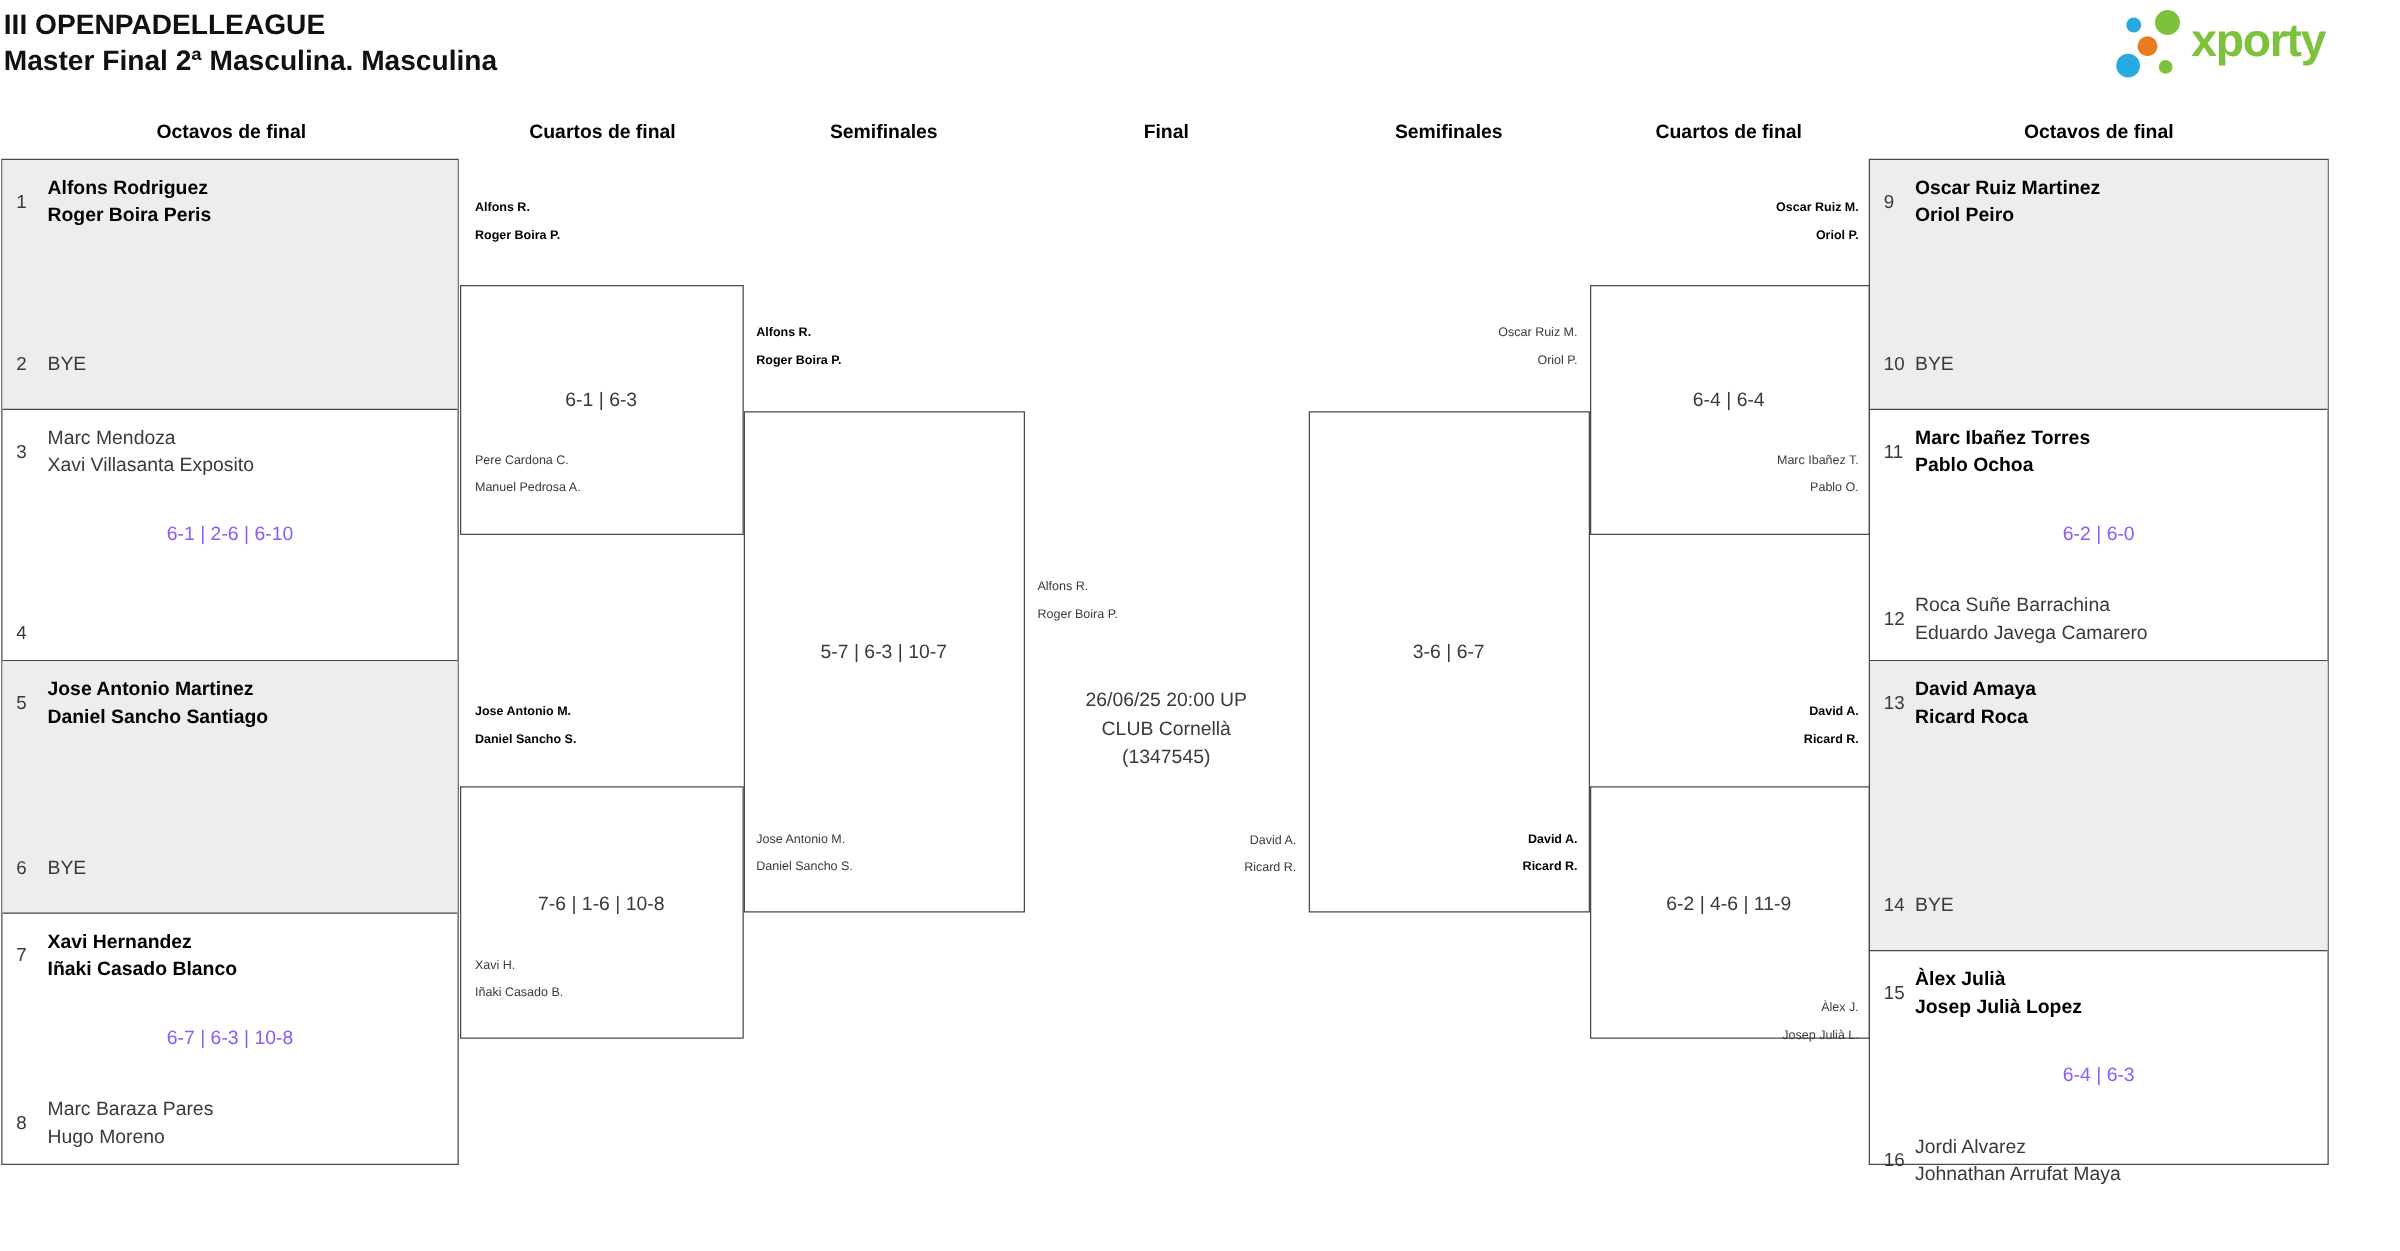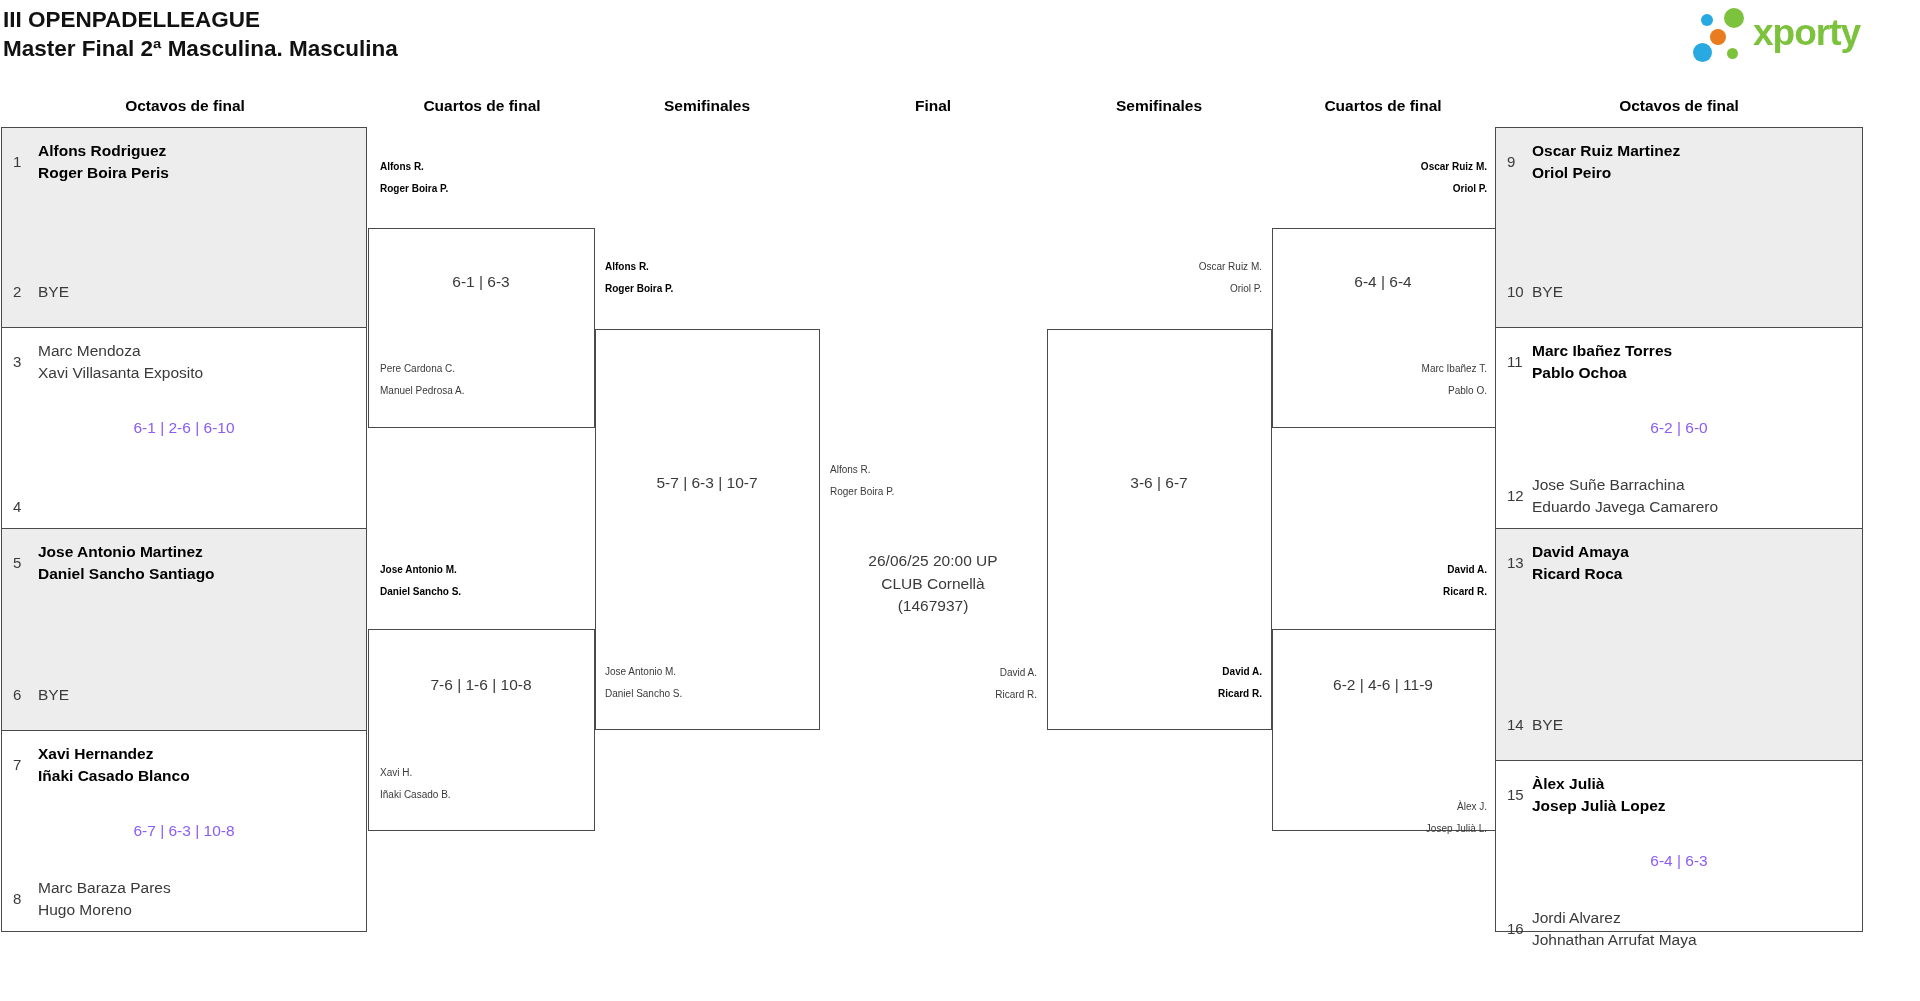--- a/index.html
+++ b/index.html
@@ -29,21 +29,21 @@
   .bye-row{margin-bottom:14px;}
   .oscore{position:absolute;left:50%;top:50%;transform:translate(-50%,-50%);font-size:15.5px;color:#8b5cf6;white-space:nowrap;}
 
   
   .box{position:absolute;border:1px solid #4a4a4a;box-sizing:border-box;background:transparent;}
 
   
   .tm{position:absolute;font-size:10px;line-height:22px;color:#3a3a3a;white-space:nowrap;}
   .tm.bold{font-weight:700;color:#000;}
   .tm.ra{text-align:right;width:210px;}
-  .score{position:absolute;transform:translate(-50%,-50%);font-size:15.5px;color:#3a3a3a;white-space:nowrap;}
+  .score{position:absolute;transform:translate(-50%,-50%);font-size:15.5px;color:#3a3a3a;white-space:nowrap;margin-top:39px;}
   .finfo{position:absolute;transform:translateX(-50%);text-align:center;font-size:15.5px;line-height:22.5px;color:#3a3a3a;white-space:nowrap;}
 </style>
 </head>
 <body>
 
 <div class="stage">
 
   <div class="title">
     <div>III OPENPADELLEAGUE</div>
     <div>Master Final 2ª Masculina. Masculina</div>
@@ -150,21 +150,21 @@
         <span class="seed">11</span>
         <span class="nm bold">
           <span class="ln">Marc Ibañez Torres</span>
           <span class="ln">Pablo Ochoa</span>
         </span>
       </div>
       <div class="oscore">6-2 | 6-0</div>
       <div class="trow">
         <span class="seed">12</span>
         <span class="nm">
-          <span class="ln">Jose Suñe Barrachina</span>
+          <span class="ln">Roca Suñe Barrachina</span>
           <span class="ln">Eduardo Javega Camarero</span>
         </span>
       </div>
     </div>
     <div class="oblk shaded line" style="height:232px;">
       <div class="trow">
         <span class="seed">13</span>
         <span class="nm bold">
           <span class="ln">David Amaya</span>
           <span class="ln">Ricard Roca</span>
@@ -233,21 +233,21 @@
     <span class="ln">Daniel Sancho S.</span>
   </div>
 
   <div class="tm" style="left:830px;top:459px;">
     <span class="ln">Alfons R.</span>
     <span class="ln">Roger Boira P.</span>
   </div>
   <div class="finfo" style="left:933px;top:550px;">
     <span class="ln">26/06/25 20:00 UP</span>
     <span class="ln">CLUB Cornellà</span>
-    <span class="ln">(1467937)</span>
+    <span class="ln">(1347545)</span>
   </div>
   <div class="tm ra" style="left:827px;top:662px;">
     <span class="ln">David A.</span>
     <span class="ln">Ricard R.</span>
   </div>
 
   <div class="tm ra" style="left:1052px;top:256px;">
     <span class="ln">Oscar Ruiz M.</span>
     <span class="ln">Oriol P.</span>
   </div>

